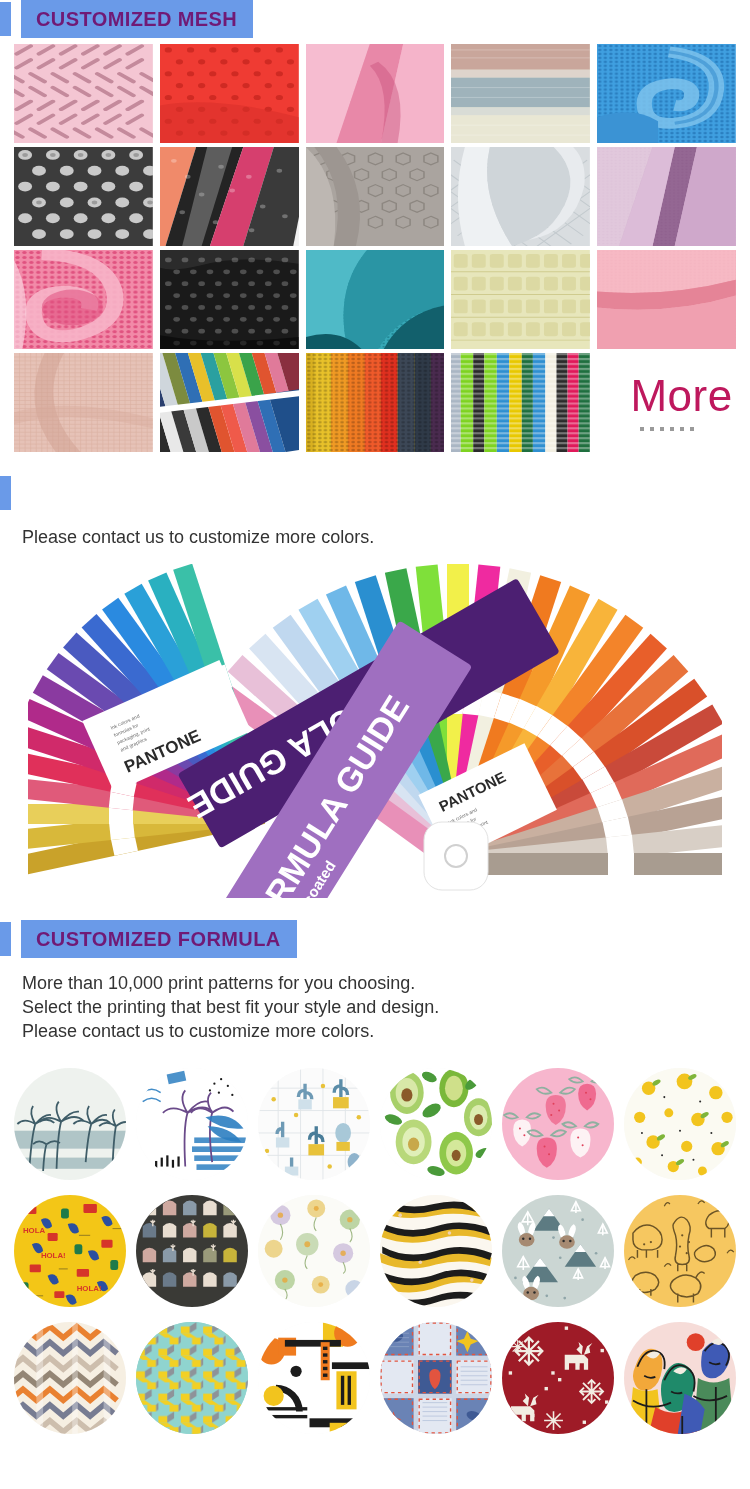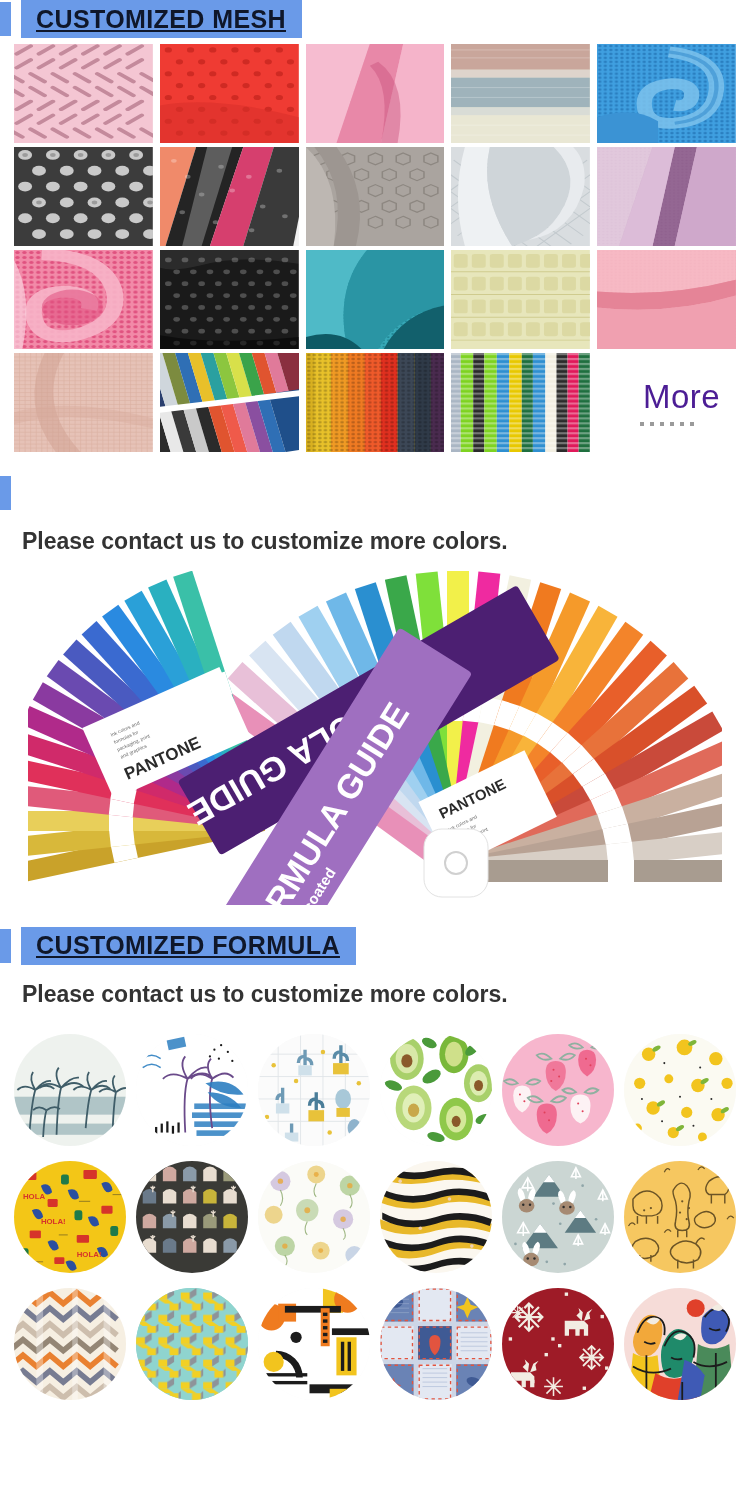--- a/index.html
+++ b/index.html
@@ -25,27 +25,26 @@
   .head-bar {
     position: absolute;
     left: 21px; top: 0;
     height: 38px;
     background: #6a9ae8;
     display: flex;
     align-items: center;
     padding: 0 16px 0 15px;
   }
   .head-bar span {
-    color: #0f172a;
-    font-size: 25px;
+    color: #701a75;
+    font-size: 20px;
     font-weight: bold;
     letter-spacing: .4px;
     line-height: 1;
     white-space: nowrap;
-    text-decoration: underline;
   }
 
   
   .mesh-grid {
     display: grid;
     grid-template-columns: repeat(5, 1fr);
     gap: 4px 7px;
     padding: 6px 14px 0 14px;
   }
   .mesh-cell {
@@ -58,44 +57,44 @@
 
   .more-cell {
     height: 99px;
     display: flex;
     flex-direction: column;
     align-items: center;
     justify-content: center;
     background: #fff;
   }
   .more-cell .more-text {
-    color: #4c1d95;
-    font-size: 33px;
+    color: #be185d;
+    font-size: 44px;
     line-height: 1;
     letter-spacing: .5px;
     margin-left: 30px;
   }
   .more-dots {
     margin-top: 9px;
     display: flex;
     gap: 6px;
   }
   .more-dots i {
     display: block;
     width: 4px; height: 4px;
     background: #9a9a9a;
   }
 
   
   .copy {
     padding: 14px 0 10px 22px;
   }
   .copy p {
-    font-size: 23px;
-    font-weight: bold;
+    font-size: 18px;
+    font-weight: normal;
     color: #333333;
     line-height: 1.33;
     white-space: nowrap;
   }
 
   
   .pantone-wrap { padding: 4px 28px 0 28px; }
   .pantone {
     position: relative;
     width: 694px;
@@ -870,20 +869,22 @@
 </div>
 
 <div class="section-head" style="margin-top:22px">
   <div class="head-tab"></div>
   <div class="head-bar">
     <span>CUSTOMIZED FORMULA</span>
   </div>
 </div>
 
 <div class="copy">
+  <p>More than 10,000 print patterns for you choosing.</p>
+  <p>Select the printing that best fit your style and design.</p>
   <p>Please contact us to customize more colors.</p>
 </div>
 
 <div class="print-grid">
 
   <div class="print-cell">
     <div class="circle">
       <svg class="swatch" viewBox="0 0 100 100">
         <rect width="100" height="100" fill="#eef2ee"></rect>
         <g fill="#7fa0a8" opacity=".55">

